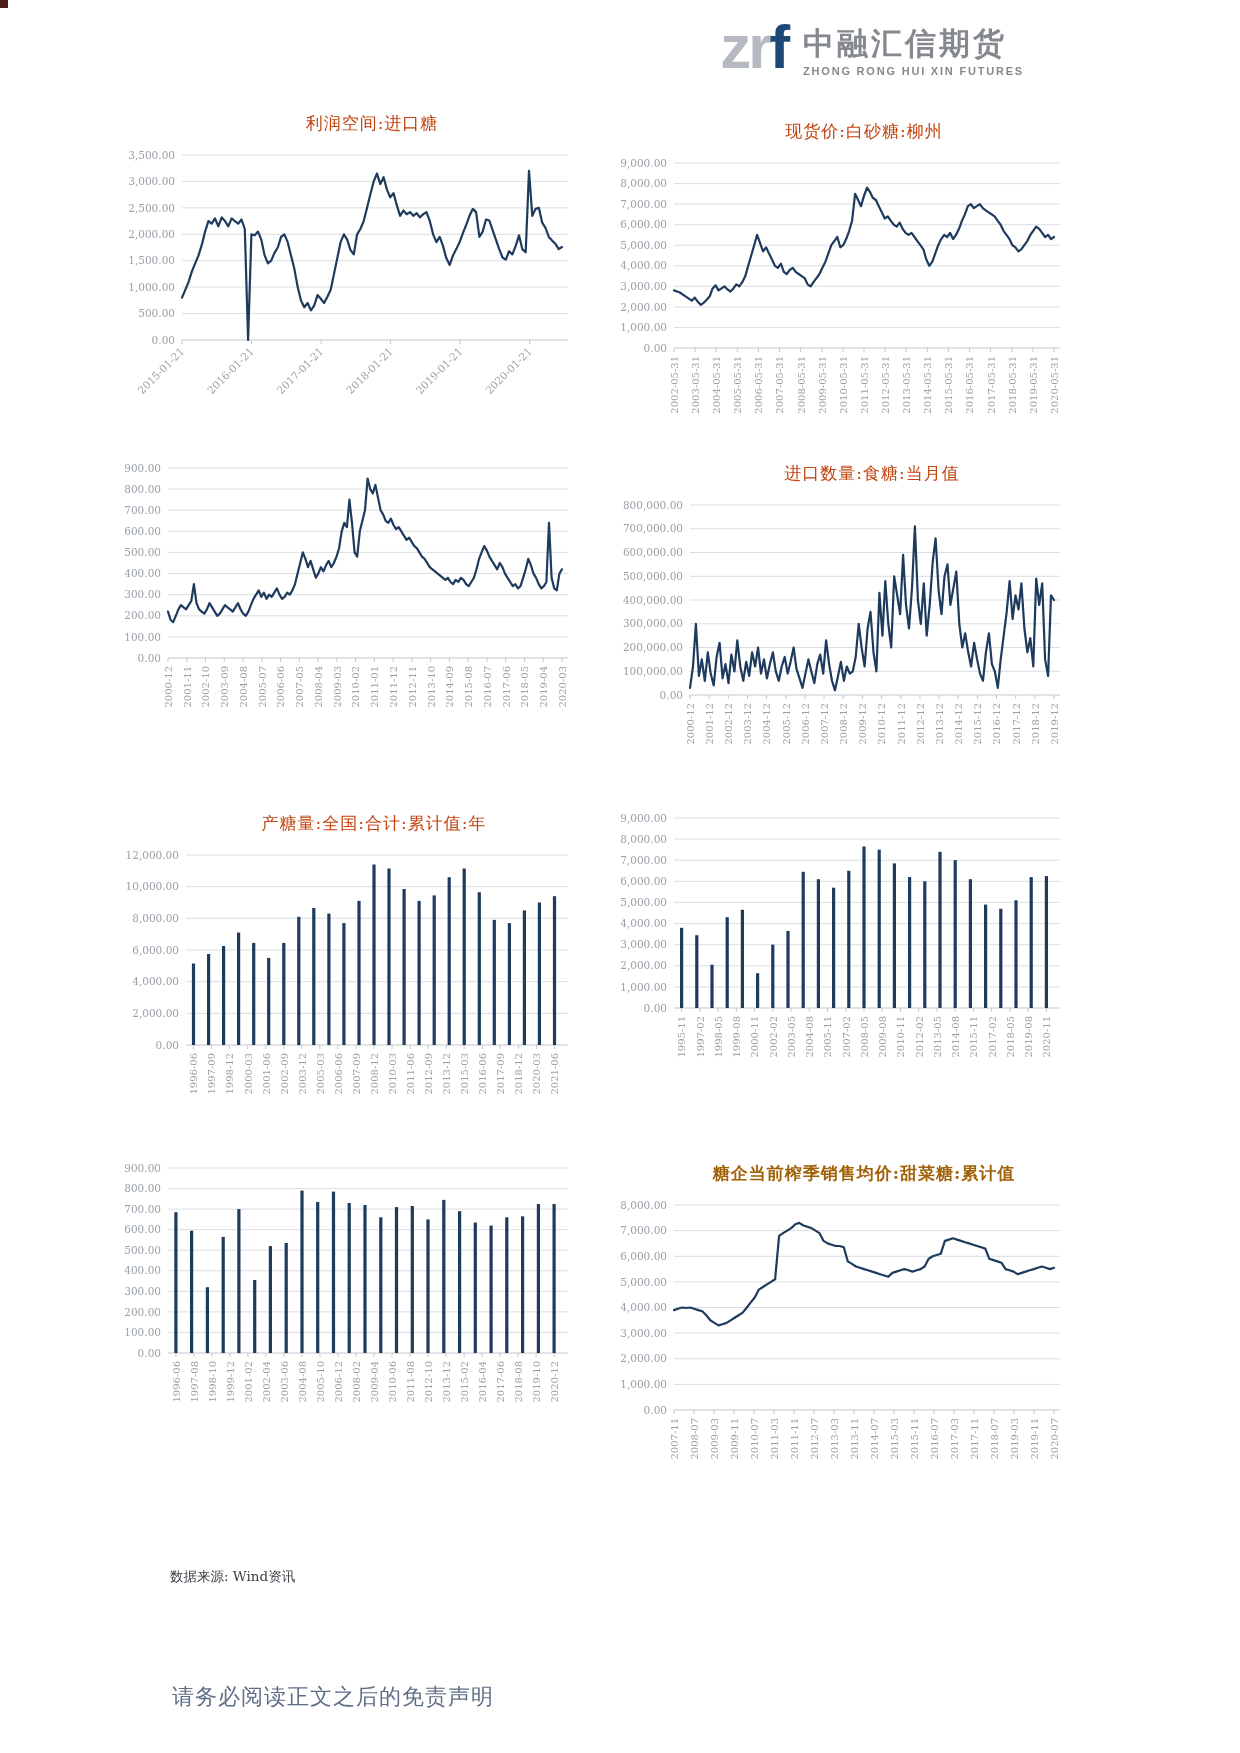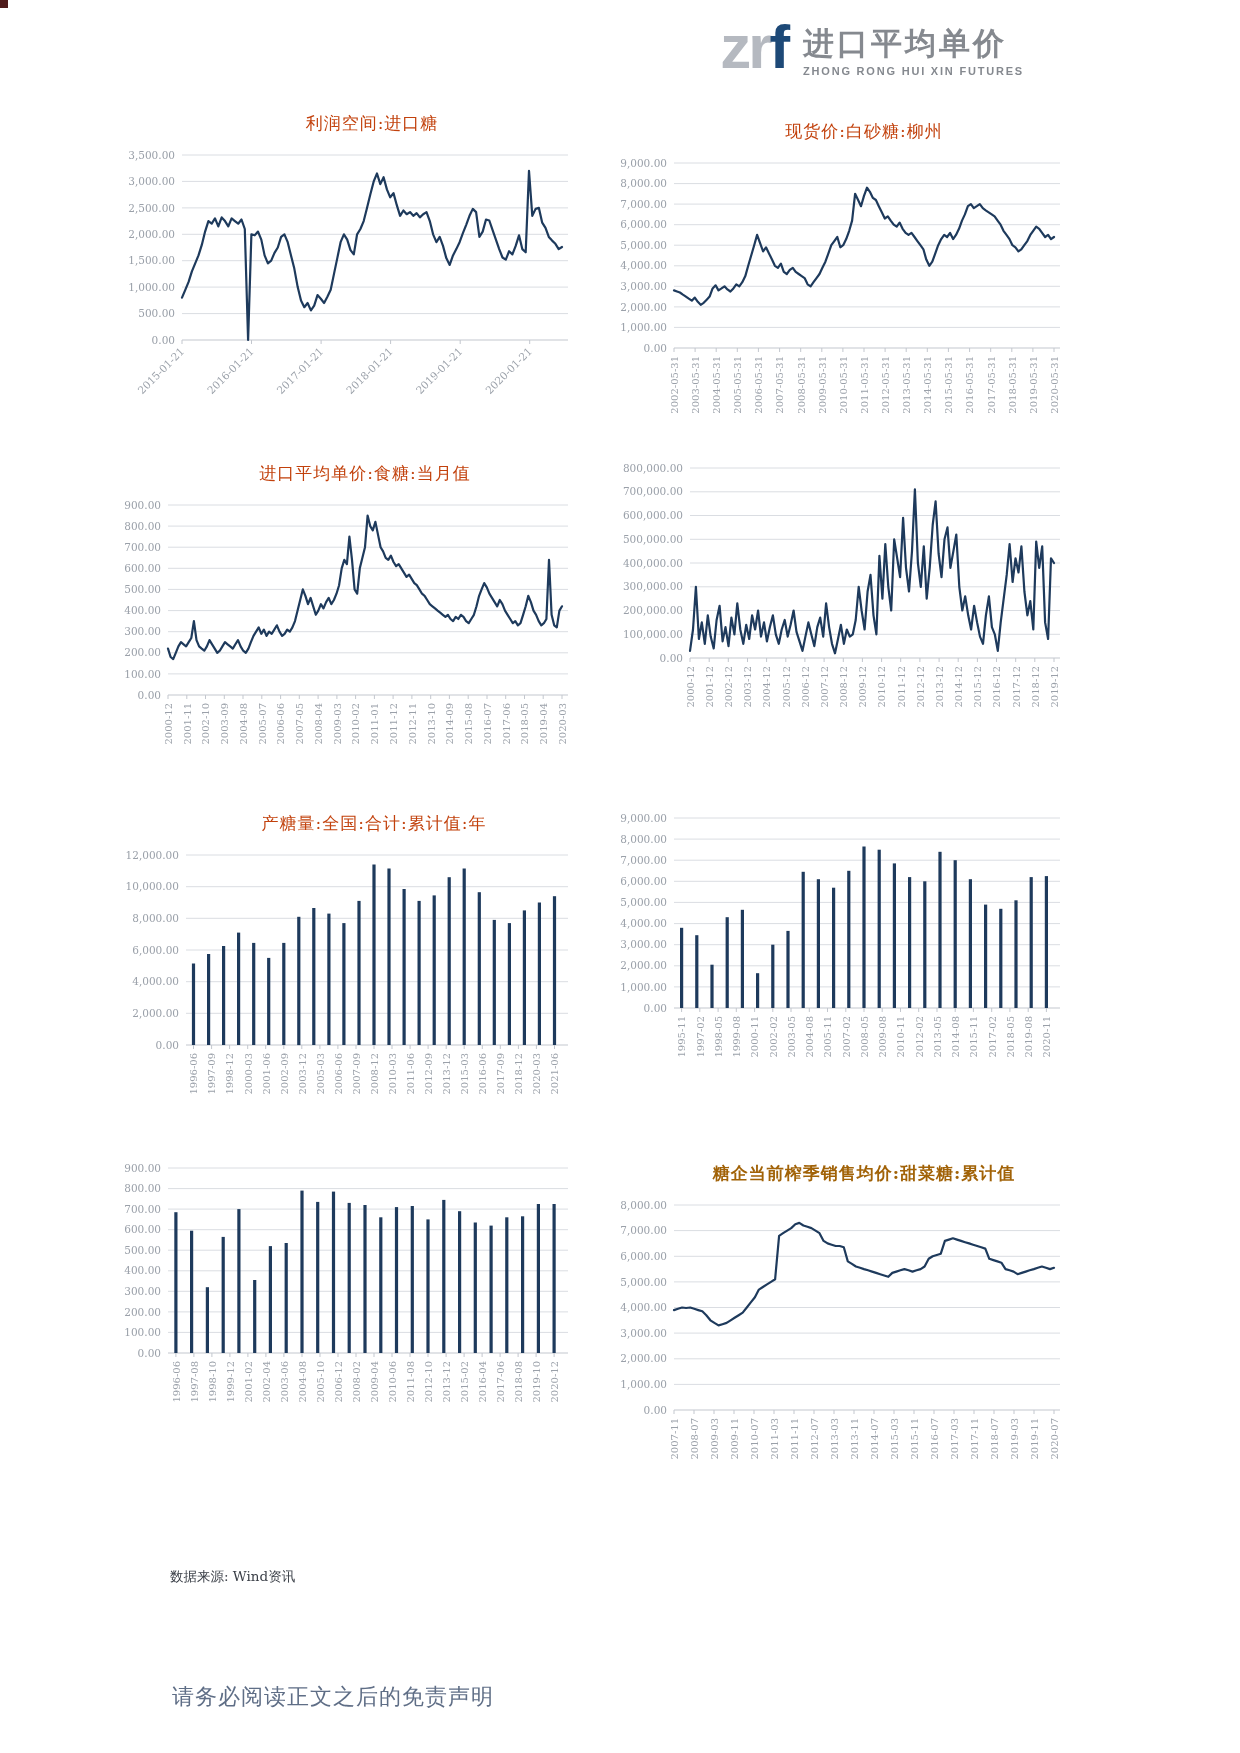--- a/index.html
+++ b/index.html
@@ -33,21 +33,21 @@
 </head>
 <body>
 
 <div class="page">
 
   <div class="corner-mark"></div>
 
   <div class="logo">
     <div class="logo-zrf"><span class="logo-zr">zr</span><span class="logo-f">f</span></div>
     <div class="logo-names">
-      <div class="logo-cn">进口平均单价</div>
+      <div class="logo-cn">中融汇信期货</div>
       <div class="logo-en">ZHONG RONG HUI XIN FUTURES</div>
     </div>
   </div>
 
   <div class="charts">
     <section class="chart">
       <h3 class="chart-title" style="padding-left: 64px; padding-right: 8px;">利润空间:进口糖</h3>
       <div class="plot"><svg width="452" height="259" viewBox="0 0 452 259" xmlns="http://www.w3.org/2000/svg">
             <line x1="64" y1="195.0" x2="450" y2="195.0" stroke="#c3c7ce" stroke-width="1"></line>
             <text class="ytick" x="57" y="198.6" text-anchor="end" font-size="10.5" fill="#9aa0a9">0.00</text>
@@ -138,21 +138,20 @@
             <line x1="401.8" y1="195" x2="401.8" y2="199" stroke="#c3c7ce" stroke-width="1"></line>
             <text transform="translate(405.6,203) rotate(-90)" text-anchor="end" font-size="10" fill="#9aa0a9">2018-05-31</text>
             <line x1="422.9" y1="195" x2="422.9" y2="199" stroke="#c3c7ce" stroke-width="1"></line>
             <text transform="translate(426.7,203) rotate(-90)" text-anchor="end" font-size="10" fill="#9aa0a9">2019-05-31</text>
             <line x1="444.0" y1="195" x2="444.0" y2="199" stroke="#c3c7ce" stroke-width="1"></line>
             <text transform="translate(447.8,203) rotate(-90)" text-anchor="end" font-size="10" fill="#9aa0a9">2020-05-31</text>
             <path d="M64.0,137.4L67.0,138.5L69.9,139.5L72.9,141.6L75.9,143.6L78.8,145.7L81.8,147.7L84.8,144.6L87.8,148.8L90.7,151.8L93.7,149.8L96.7,146.7L99.6,143.6L102.6,135.4L105.6,132.3L108.5,137.4L111.5,135.4L114.5,133.3L117.4,136.4L120.4,138.5L123.4,135.4L126.3,131.3L129.3,133.3L132.3,129.2L135.3,123.1L138.2,112.8L141.2,102.5L144.2,92.2L147.1,81.9L150.1,90.2L153.1,98.4L156.0,94.3L159.0,100.4L162.0,106.6L164.9,112.8L167.9,114.8L170.9,110.7L173.8,118.9L176.8,121.0L179.8,116.9L182.8,114.8L185.7,118.9L188.7,121.0L191.7,123.1L194.6,125.1L197.6,131.3L200.6,133.3L203.5,129.2L206.5,125.1L209.5,121.0L212.4,114.8L215.4,108.7L218.4,100.4L221.3,92.2L224.3,88.1L227.3,84.0L230.3,94.3L233.2,92.2L236.2,86.1L239.2,77.8L242.1,67.6L245.1,40.8L248.1,47.0L251.0,53.2L254.0,42.9L257.0,34.7L259.9,38.8L262.9,44.9L265.9,47.0L268.8,53.2L271.8,59.3L274.8,65.5L277.8,63.4L280.7,67.6L283.7,71.7L286.7,73.7L289.6,69.6L292.6,75.8L295.6,79.9L298.5,81.9L301.5,79.9L304.5,84.0L307.4,88.1L310.4,92.2L313.4,96.3L316.3,106.6L319.3,112.8L322.3,108.7L325.3,100.4L328.2,92.2L331.2,86.1L334.2,81.9L337.1,84.0L340.1,79.9L343.1,86.1L346.0,81.9L349.0,75.8L352.0,67.6L354.9,61.4L357.9,53.2L360.9,51.1L363.8,55.2L366.8,53.2L369.8,51.1L372.8,55.2L375.7,57.3L378.7,59.3L381.7,61.4L384.6,63.4L387.6,67.6L390.6,71.7L393.5,77.8L396.5,81.9L399.5,86.1L402.4,92.2L405.4,94.3L408.4,98.4L411.3,96.3L414.3,92.2L417.3,88.1L420.3,81.9L423.2,77.8L426.2,73.7L429.2,75.8L432.1,79.9L435.1,84.0L438.1,81.9L441.0,86.1L444.0,84.0" fill="none" stroke="#1e3a5c" stroke-width="2.2" stroke-linejoin="round" stroke-linecap="round"></path>
           </svg></div>
     </section>
     <section class="chart">
-      <h3 class="chart-title" style="padding-left: 50px; padding-right: 8px;">进口平均单价:食糖:当月值</h3>
       <div class="plot"><svg width="452" height="276" viewBox="0 0 452 276" xmlns="http://www.w3.org/2000/svg">
             <line x1="50" y1="200.0" x2="450" y2="200.0" stroke="#c3c7ce" stroke-width="1"></line>
             <text class="ytick" x="43" y="203.6" text-anchor="end" font-size="10.5" fill="#9aa0a9">0.00</text>
             <line x1="50" y1="178.9" x2="450" y2="178.9" stroke="#dadde2" stroke-width="1"></line>
             <text class="ytick" x="43" y="182.5" text-anchor="end" font-size="10.5" fill="#9aa0a9">100.00</text>
             <line x1="50" y1="157.8" x2="450" y2="157.8" stroke="#dadde2" stroke-width="1"></line>
             <text class="ytick" x="43" y="161.4" text-anchor="end" font-size="10.5" fill="#9aa0a9">200.00</text>
             <line x1="50" y1="136.7" x2="450" y2="136.7" stroke="#dadde2" stroke-width="1"></line>
             <text class="ytick" x="43" y="140.3" text-anchor="end" font-size="10.5" fill="#9aa0a9">300.00</text>
             <line x1="50" y1="115.6" x2="450" y2="115.6" stroke="#dadde2" stroke-width="1"></line>
@@ -208,20 +207,21 @@
             <line x1="406.5" y1="200" x2="406.5" y2="204" stroke="#c3c7ce" stroke-width="1"></line>
             <text transform="translate(410.3,208) rotate(-90)" text-anchor="end" font-size="10" fill="#9aa0a9">2018-05</text>
             <line x1="425.2" y1="200" x2="425.2" y2="204" stroke="#c3c7ce" stroke-width="1"></line>
             <text transform="translate(429.0,208) rotate(-90)" text-anchor="end" font-size="10" fill="#9aa0a9">2019-04</text>
             <line x1="444.0" y1="200" x2="444.0" y2="204" stroke="#c3c7ce" stroke-width="1"></line>
             <text transform="translate(447.8,208) rotate(-90)" text-anchor="end" font-size="10" fill="#9aa0a9">2020-03</text>
             <path d="M50.0,153.6L52.6,162.0L55.2,164.1L57.8,157.8L60.4,151.4L63.0,147.2L65.6,149.3L68.1,151.4L70.7,147.2L73.3,143.0L75.9,126.1L78.5,145.1L81.1,151.4L83.7,153.6L86.3,155.7L88.9,151.4L91.5,145.1L94.1,149.3L96.7,153.6L99.3,157.8L101.8,155.7L104.4,151.4L107.0,147.2L109.6,149.3L112.2,151.4L114.8,153.6L117.4,149.3L120.0,145.1L122.6,151.4L125.2,155.7L127.8,157.8L130.4,153.6L132.9,147.2L135.5,140.9L138.1,136.7L140.7,132.4L143.3,138.8L145.9,134.6L148.5,140.9L151.1,136.7L153.7,138.8L156.3,134.6L158.9,130.3L161.5,136.7L164.1,140.9L166.6,138.8L169.2,134.6L171.8,136.7L174.4,132.4L177.0,126.1L179.6,115.6L182.2,105.0L184.8,94.4L187.4,100.8L190.0,109.2L192.6,102.9L195.2,111.3L197.8,119.8L200.3,115.6L202.9,109.2L205.5,113.4L208.1,107.1L210.7,102.9L213.3,109.2L215.9,105.0L218.5,98.7L221.1,90.2L223.7,73.3L226.3,64.9L228.9,69.1L231.4,41.7L234.0,64.9L236.6,94.4L239.2,98.7L241.8,73.3L244.4,62.8L247.0,52.2L249.6,20.6L252.2,31.1L254.8,35.3L257.4,26.9L260.0,39.6L262.6,52.2L265.1,56.4L267.7,62.8L270.3,64.9L272.9,60.7L275.5,67.0L278.1,71.2L280.7,69.1L283.3,73.3L285.9,77.6L288.5,81.8L291.1,79.7L293.7,83.9L296.3,88.1L298.8,90.2L301.4,94.4L304.0,98.7L306.6,100.8L309.2,105.0L311.8,109.2L314.4,111.3L317.0,113.4L319.6,115.6L322.2,117.7L324.8,119.8L327.4,121.9L329.9,119.8L332.5,124.0L335.1,126.1L337.7,121.9L340.3,124.0L342.9,119.8L345.5,121.9L348.1,126.1L350.7,128.2L353.3,124.0L355.9,119.8L358.5,111.3L361.1,100.8L363.6,94.4L366.2,88.1L368.8,92.3L371.4,98.7L374.0,102.9L376.6,107.1L379.2,111.3L381.8,105.0L384.4,109.2L387.0,115.6L389.6,119.8L392.2,124.0L394.8,128.2L397.3,126.1L399.9,130.3L402.5,128.2L405.1,119.8L407.7,111.3L410.3,100.8L412.9,107.1L415.5,115.6L418.1,119.8L420.7,126.1L423.3,130.3L425.9,128.2L428.4,124.0L431.0,64.9L433.6,119.8L436.2,130.3L438.8,132.4L441.4,115.6L444.0,111.3" fill="none" stroke="#1e3a5c" stroke-width="2.2" stroke-linejoin="round" stroke-linecap="round"></path>
           </svg></div>
     </section>
     <section class="chart">
+      <h3 class="chart-title" style="padding-left: 80px; padding-right: 8px;">进口数量:食糖:当月值</h3>
       <div class="plot"><svg width="452" height="276" viewBox="0 0 452 276" xmlns="http://www.w3.org/2000/svg">
             <line x1="80" y1="200.0" x2="450" y2="200.0" stroke="#c3c7ce" stroke-width="1"></line>
             <text class="ytick" x="73" y="203.6" text-anchor="end" font-size="10.5" fill="#9aa0a9">0.00</text>
             <line x1="80" y1="176.3" x2="450" y2="176.3" stroke="#dadde2" stroke-width="1"></line>
             <text class="ytick" x="73" y="179.8" text-anchor="end" font-size="10.5" fill="#9aa0a9">100,000.00</text>
             <line x1="80" y1="152.5" x2="450" y2="152.5" stroke="#dadde2" stroke-width="1"></line>
             <text class="ytick" x="73" y="156.1" text-anchor="end" font-size="10.5" fill="#9aa0a9">200,000.00</text>
             <line x1="80" y1="128.8" x2="450" y2="128.8" stroke="#dadde2" stroke-width="1"></line>
             <text class="ytick" x="73" y="132.3" text-anchor="end" font-size="10.5" fill="#9aa0a9">300,000.00</text>
             <line x1="80" y1="105.0" x2="450" y2="105.0" stroke="#dadde2" stroke-width="1"></line>

